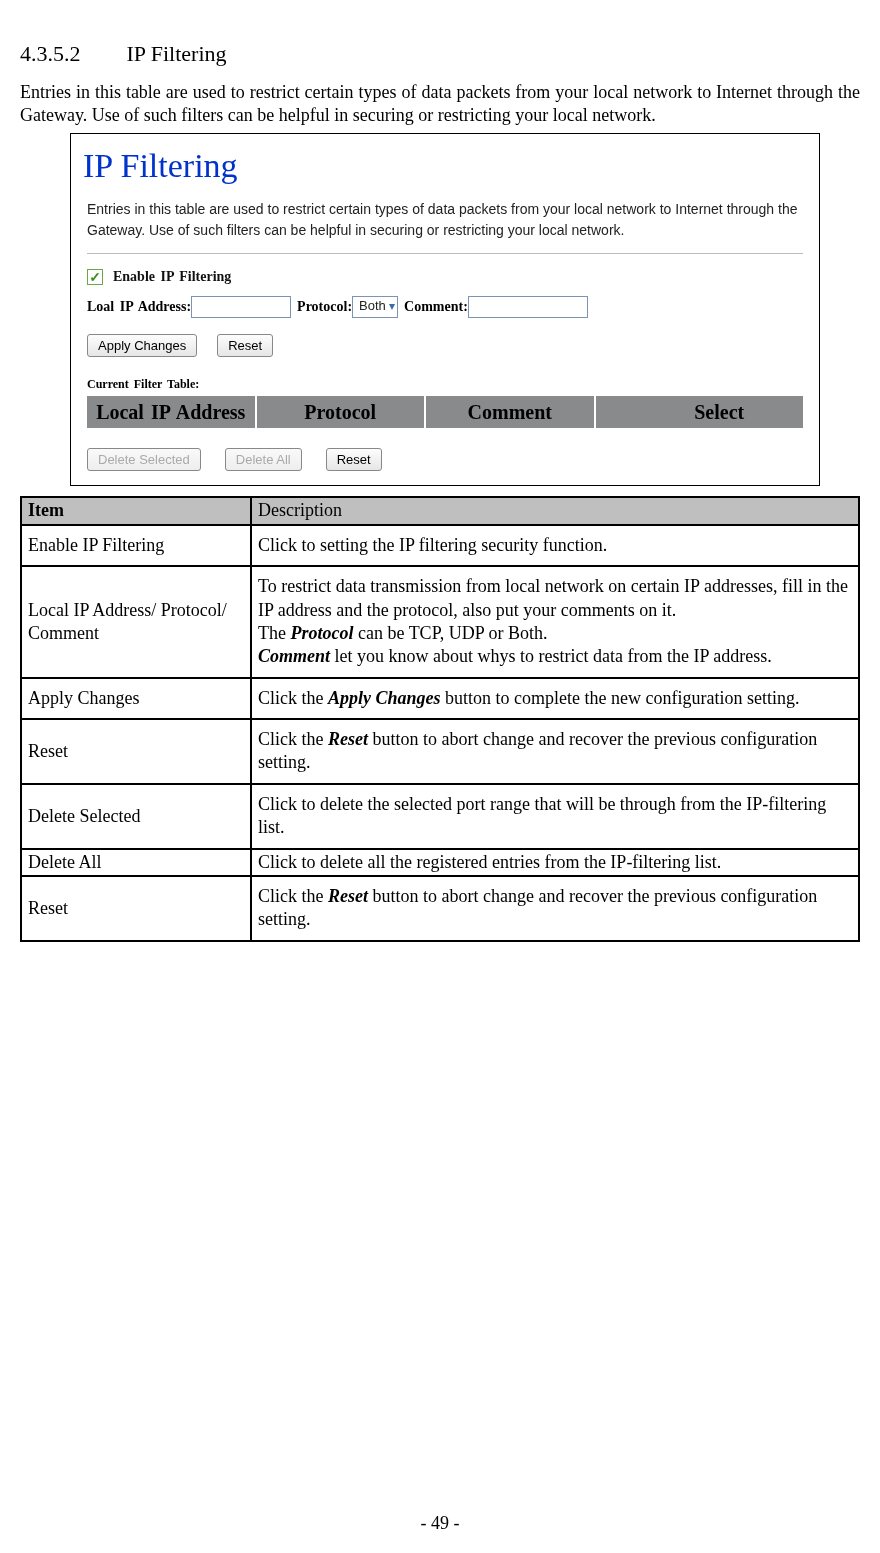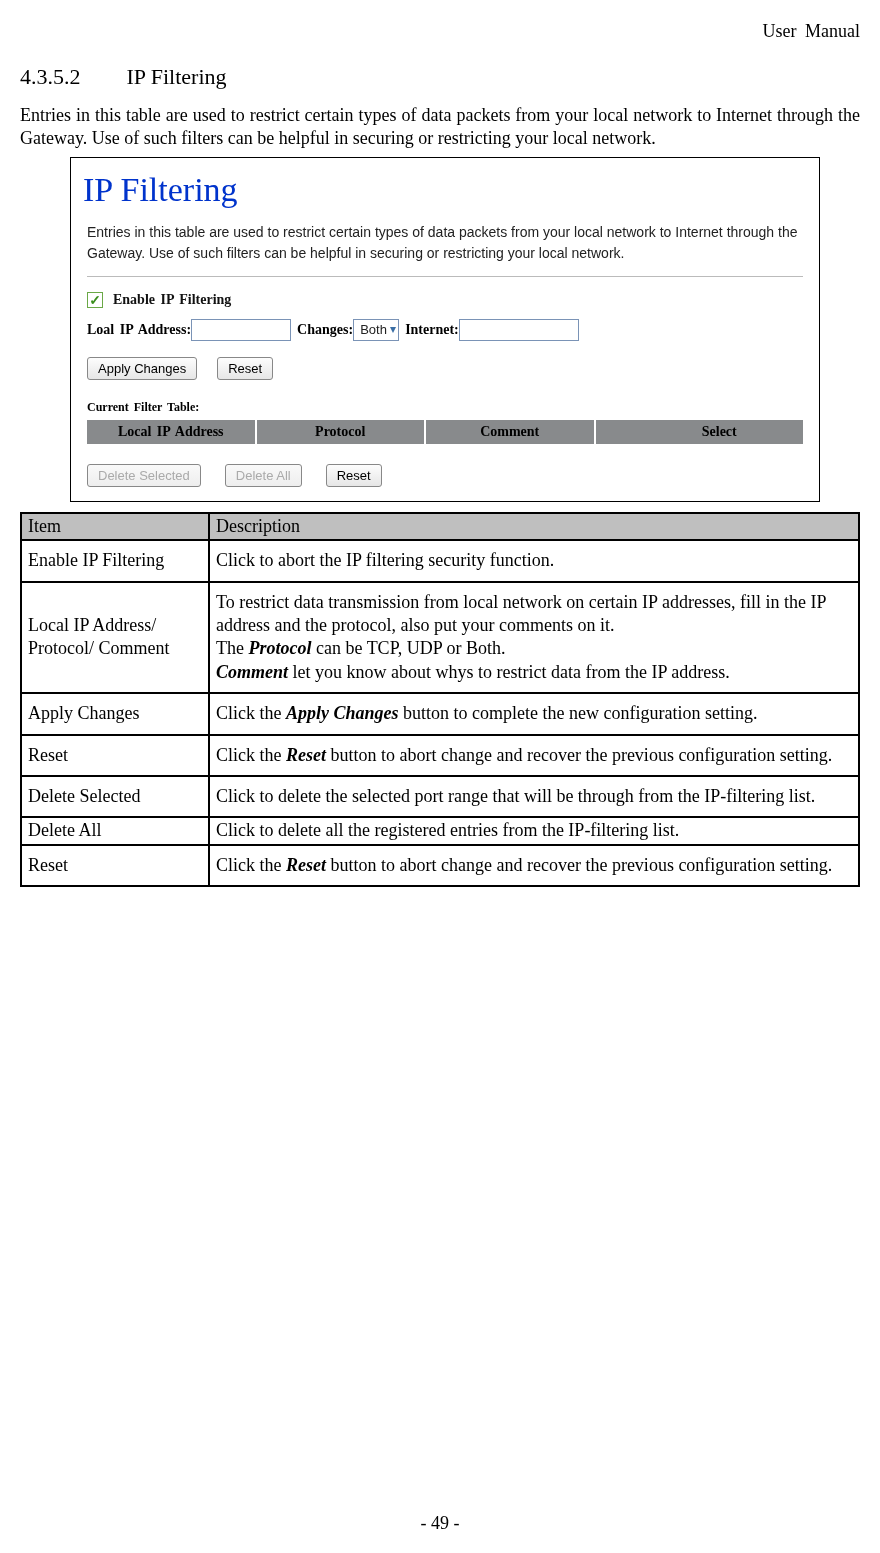--- a/index.html
+++ b/index.html
@@ -120,21 +120,21 @@
       font-size: 12px;
       font-family: "Times New Roman", serif;
       word-spacing: 2px;
     }
     .ft-table { margin: 0 16px 20px 16px; display: flex; }
     .ft-cell {
       flex: 1;
       background: #888a8c;
       color: #000;
       font-weight: bold;
-      font-size: 14px;
+      font-size: 20px;
       text-align: center;
       padding: 3px 0;
       border-right: 2px solid #fff;
       font-family: "Times New Roman", serif;
       word-spacing: 2px;
     }
     .ft-cell:last-child { border-right: none; padding-left: 40px; }
     .btnrow2 { margin: 0 16px 14px 16px; display: flex; gap: 24px; align-items: center; }
     .desc-table {
       border-collapse: collapse;
@@ -143,21 +143,21 @@
     }
     .desc-table th {
       background: #bfbfbf;
       text-align: left;
       font-weight: normal;
       font-size: 18px;
       padding: 1px 6px;
       border: 2px solid #000;
       border-left: 2px solid #000;
     }
-    .desc-table th:first-child { width: 188px; }
+    .desc-table th:first-child { width: 230px; font-weight: bold; }
     .desc-table td {
       border: 2px solid #000;
       padding: 8px 6px;
       vertical-align: middle;
       font-size: 18px;
     }
     .desc-table td.tight { padding: 1px 6px; }
     .desc-table .bi { font-weight: bold; font-style: italic; }
     .footer-pg {
       position: absolute;
@@ -165,21 +165,20 @@
       left: 0; right: 0;
       text-align: center;
       font-size: 18px;
       font-family: Liberation Serif, serif;
     }
   </style>
 </head>
 <body>
 
 <div class="header-right">
-  <div>User Manual</div>
 </div>
 
 <h2 class="section-heading">
   <span class="sec-num">4.3.5.2</span><span>IP Filtering</span>
 </h2>
 
 <p class="intro">Entries in this table are used to restrict certain types of data packets from your local network to Internet through the Gateway. Use of such filters can be helpful in securing or restricting your local network.</p>
 
 <div class="screenshot">
   <h1 class="shot-title">IP Filtering</h1>
@@ -188,27 +187,27 @@
 
   <div class="form-row">
     <span class="chk">✓</span>
     <span class="lbl">Enable IP Filtering</span>
   </div>
 
   <div class="fields">
     <span class="fl">Loal IP Address:</span>
     <span class="txt"></span>
     <span style="width:6px"></span>
-    <span class="fl">Changes:</span>
+    <span class="fl">Protocol:</span>
     <span class="sel">
       <span>Both</span>
       <span class="arrow">▾</span>
     </span>
     <span style="width:6px"></span>
-    <span class="fl">Internet:</span>
+    <span class="fl">Comment:</span>
     <span class="txt" style="width:120px"></span>
   </div>
 
   <div class="btnrow">
     <button class="btn">Apply Changes</button>
     <button class="btn">Reset</button>
   </div>
 
   <div class="subhead">Current Filter Table:</div>
   <div class="ft-table">
@@ -228,21 +227,21 @@
 <table class="desc-table">
   <thead>
     <tr>
       <th>Item</th>
       <th>Description</th>
     </tr>
   </thead>
   <tbody id="desc-body">
       <tr>
         <td>Enable IP Filtering</td>
-        <td>Click to abort the IP filtering security function.</td>
+        <td>Click to setting the IP filtering security function.</td>
       </tr>
       <tr>
         <td>Local IP Address/ Protocol/ Comment</td>
         <td>To restrict data transmission from local network on certain IP addresses, fill in the IP address and the protocol, also put your comments on it.<br>The <span class="bi">Protocol</span> can be TCP, UDP or Both.<br><span class="bi">Comment</span> let you know about whys to restrict data from the IP address.</td>
       </tr>
       <tr>
         <td>Apply Changes</td>
         <td>Click the <span class="bi">Apply Changes</span> button to complete the new configuration setting.</td>
       </tr>
       <tr>

